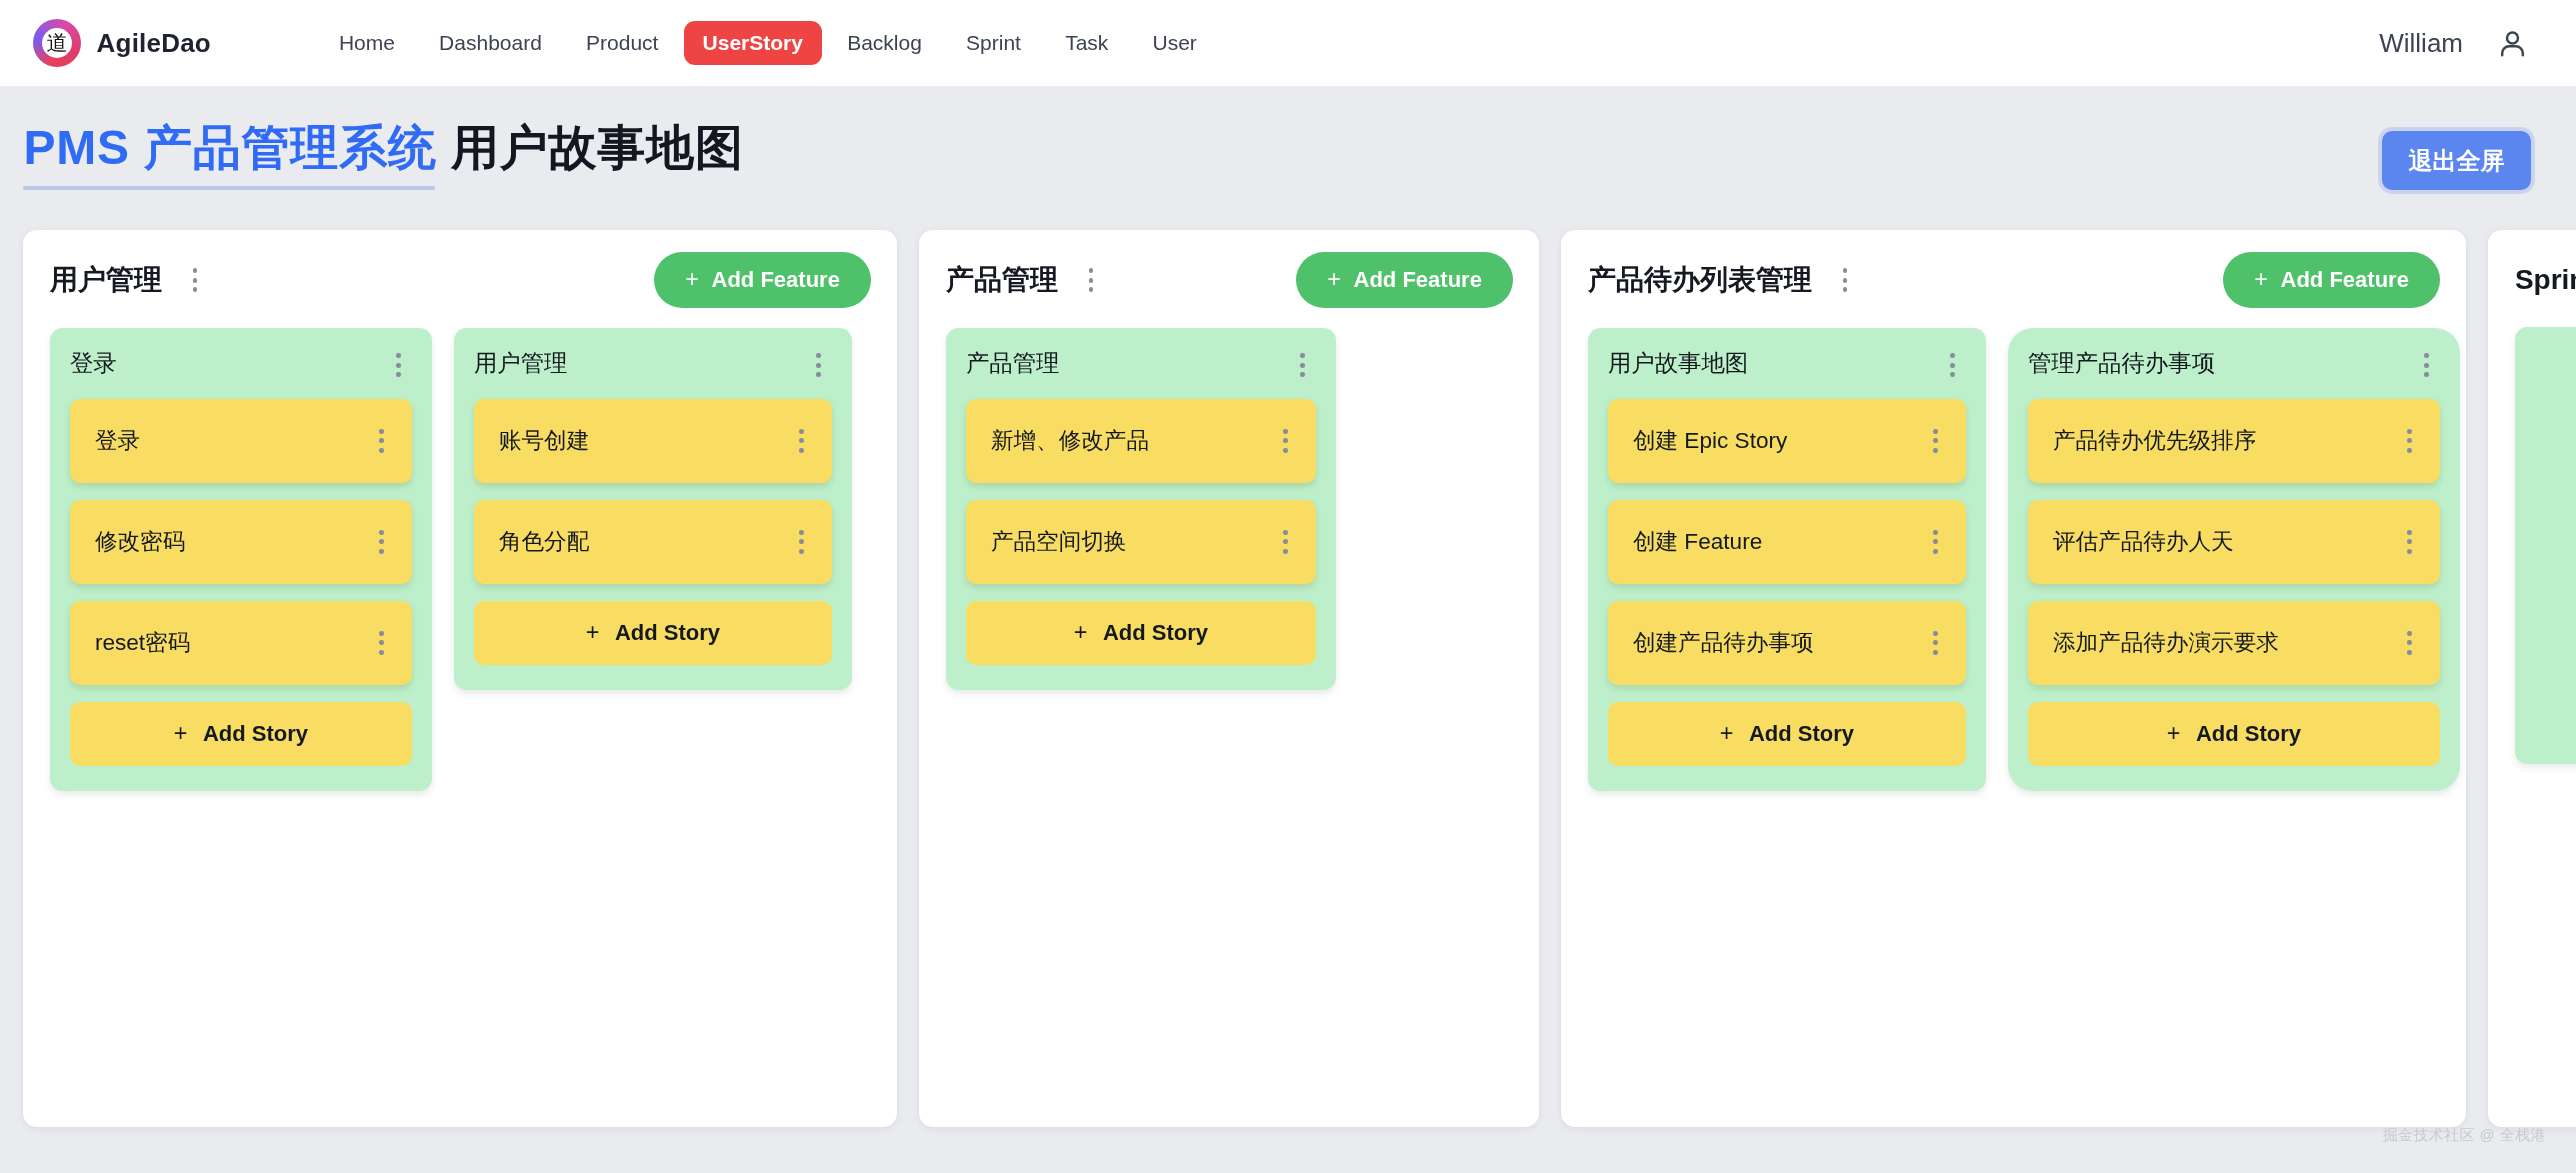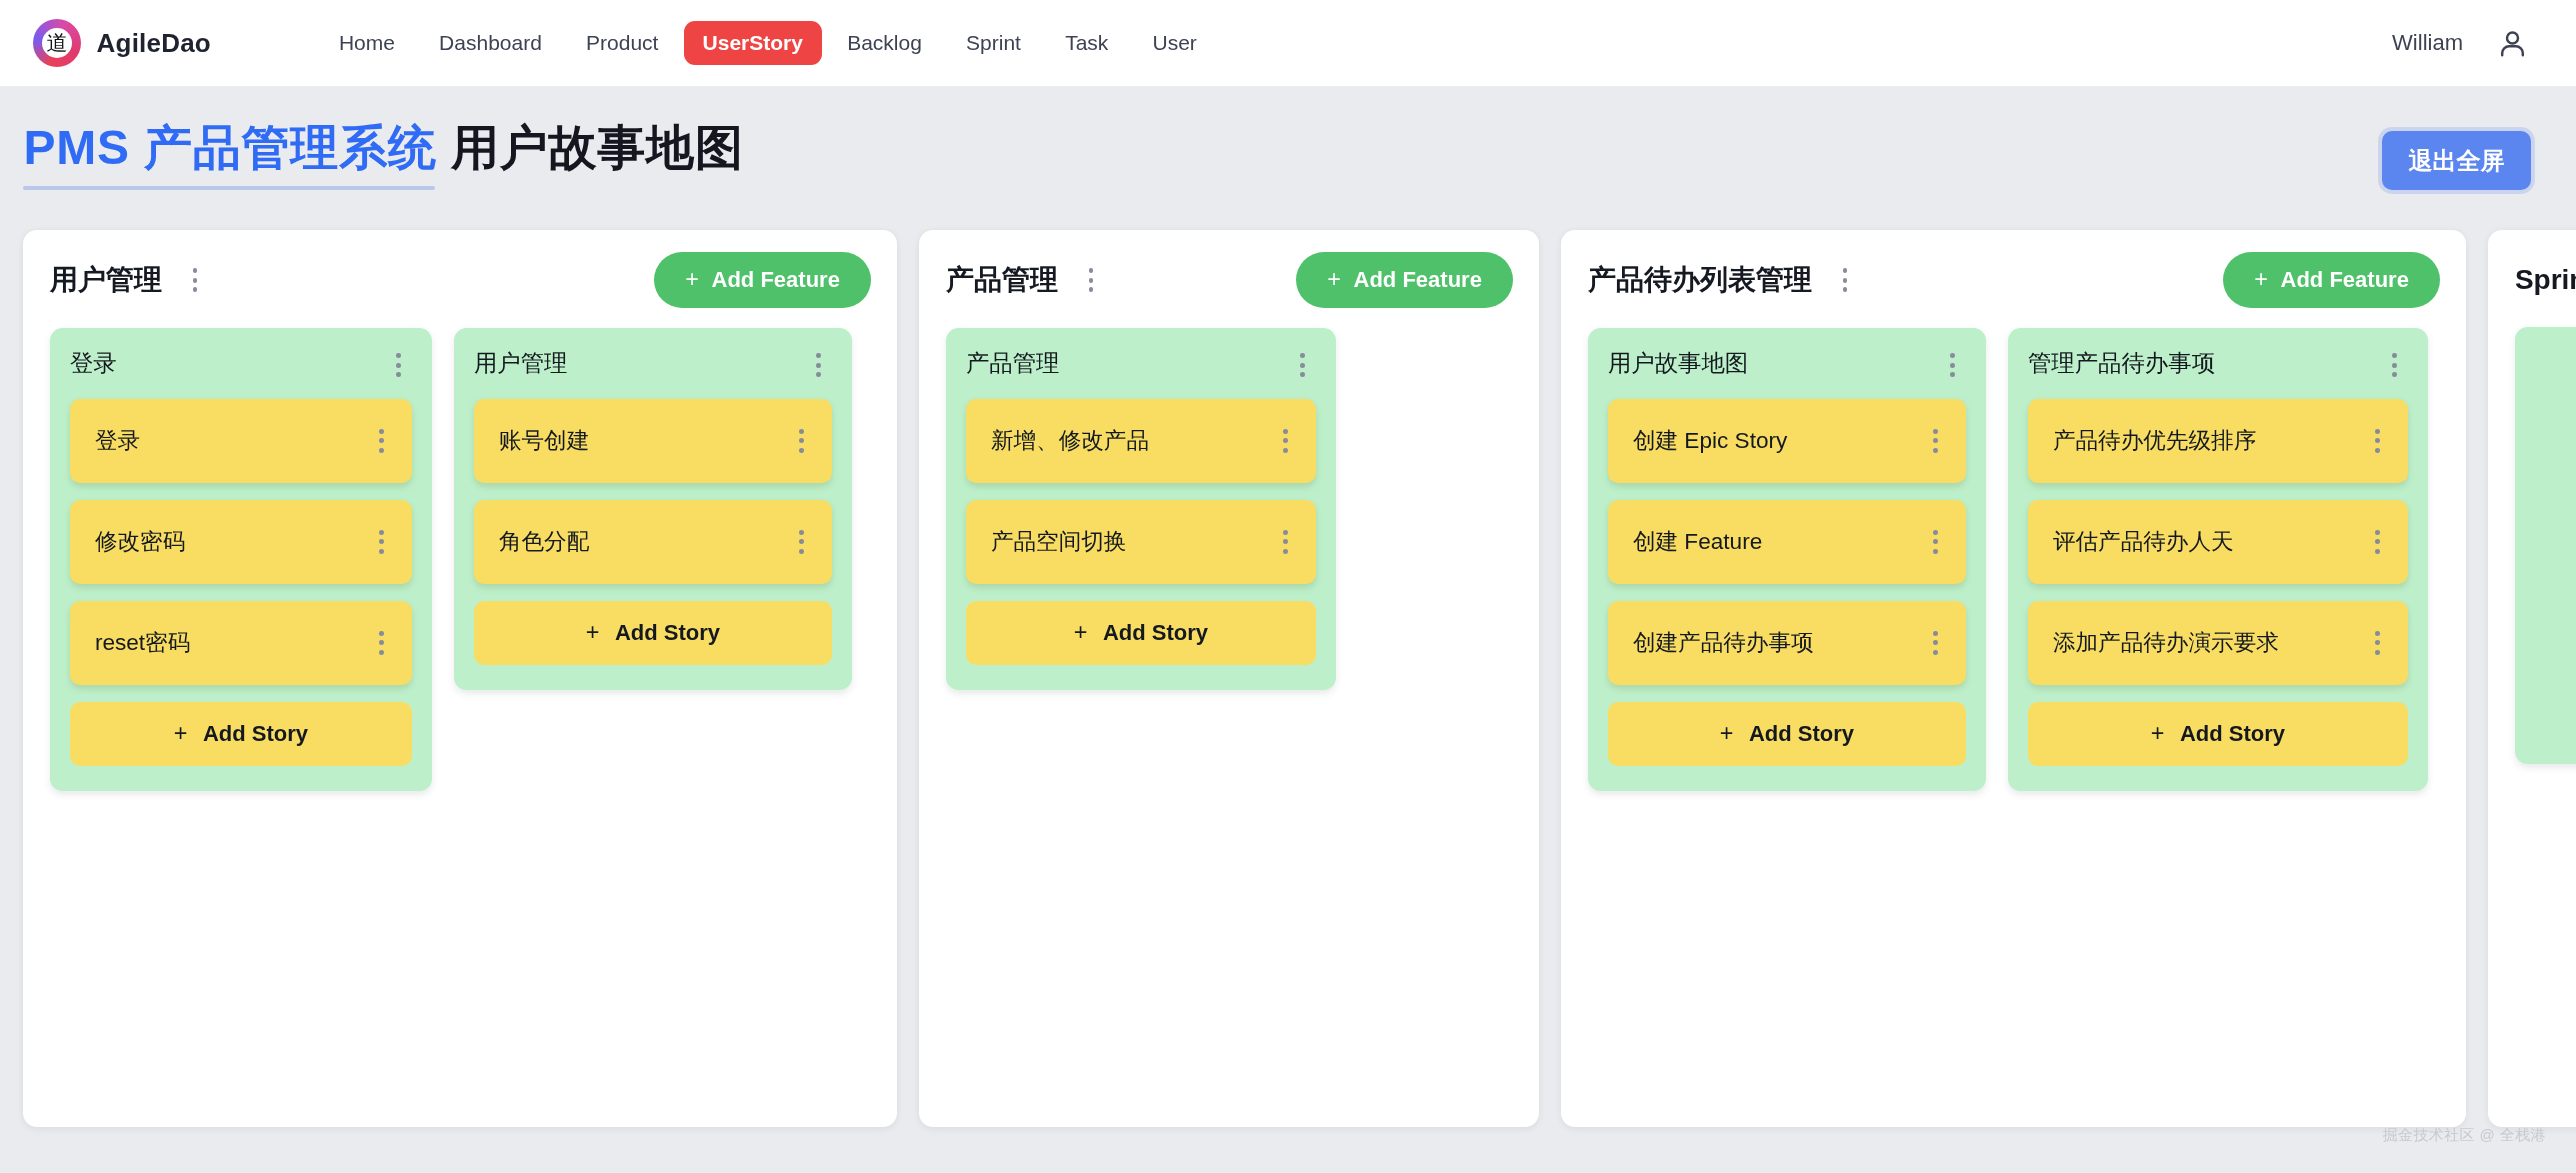--- a/index.html
+++ b/index.html
@@ -39,21 +39,21 @@
   .brand-name { font-size: 26px; font-weight: 700; color: #1f2330; letter-spacing: 0.2px; }
 
   .nav-links { display: flex; align-items: center; margin-left: 109px; gap: 6.2px; }
   .nav-link {
     font-size: 21px; color: #3d4353; padding: 10px 19px;
     border-radius: 11px; white-space: nowrap; cursor: pointer;
   }
   .nav-link.active { background: #ef4444; color: #ffffff; font-weight: 600; }
 
   .nav-right { margin-left: auto; display: flex; align-items: center; gap: 33px; }
-  .user-name { font-size: 22px; color: #3d4353; }
+  .user-name { font-size: 26px; color: #3d4353; }
   .avatar-icon { width: 33px; height: 33px; display: block; }
 
   
   .page-header {
     padding: 36px 45px 0 23.4px;
     display: flex; align-items: flex-start;
   }
   .title-wrap { position: relative; padding-bottom: 14px; }
   .page-title {
     font-size: 48px; font-weight: 800; letter-spacing: 0.8px;
@@ -377,21 +377,21 @@
               <i></i>
               <i></i>
               <i></i>
             </div>
           </div>
           <button class="add-story-btn">
             <span class="plus">+</span>
             <span>Add Story</span>
           </button>
         </div>
-        <div class="feature-card" style="width: 420px;">
+        <div class="feature-card" style="width: 452px; border-radius: 25px;">
           <div class="feature-head">
             <div class="feature-title">管理产品待办事项</div>
             <div class="dots-btn">
               <i></i>
               <i></i>
               <i></i>
             </div>
           </div>
           <div class="story-card">
             <div class="story-text">产品待办优先级排序</div>

